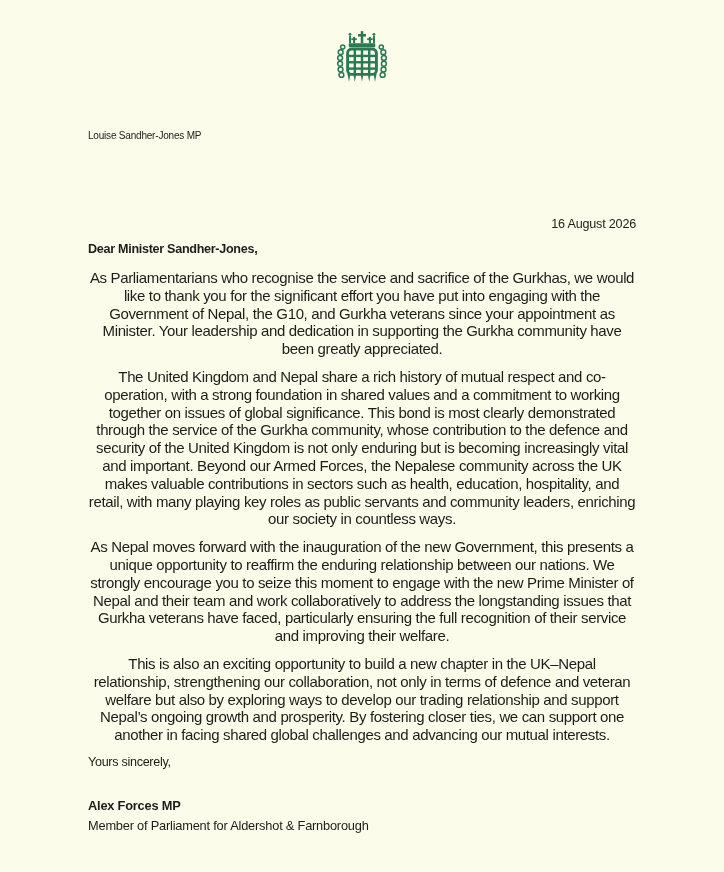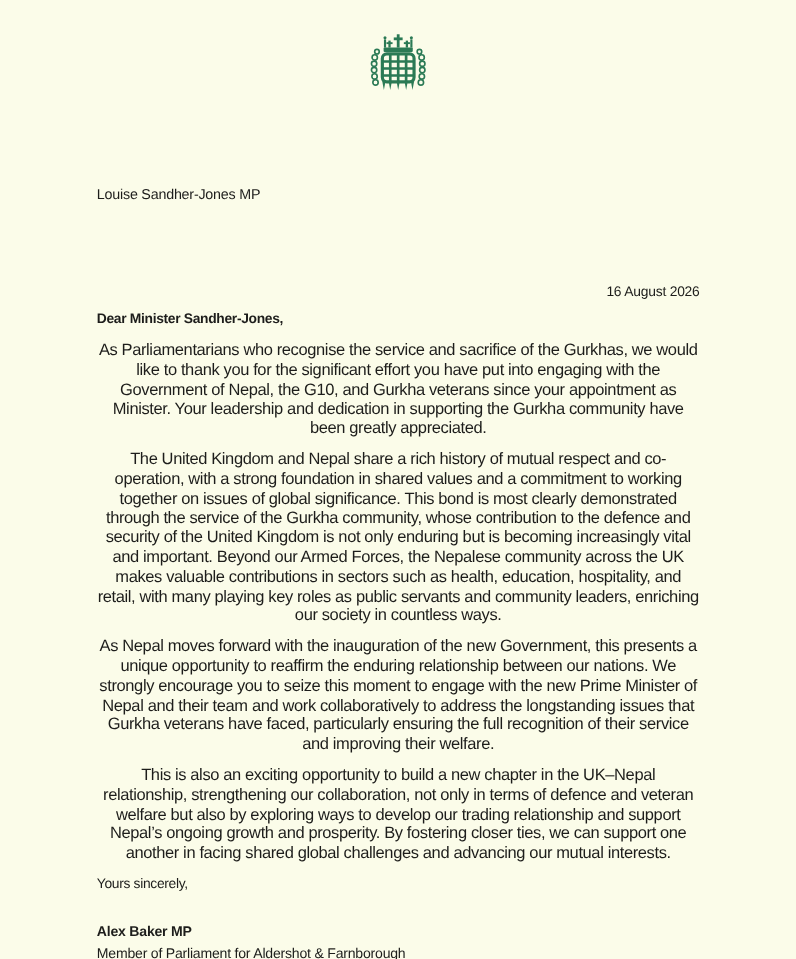--- a/index.html
+++ b/index.html
@@ -23,22 +23,22 @@
   .logo-wrap {
     text-align: center;
     height: 68px;
   }
   .logo-svg {
     width: 58px;
     height: 68px;
     display: inline-block;
   }
   .address {
-    margin-top: 69px;
-    font-size: 13px;
+    margin-top: 28px;
+    font-size: 10px;
     line-height: 20.5px;
     letter-spacing: -0.2px;
   }
   .date-line {
     margin-top: 69px;
     text-align: right;
     font-size: 12.6px;
     line-height: 17.8px;
     letter-spacing: -0.2px;
   }
@@ -140,17 +140,17 @@
 
   <p class="para">As Parliamentarians who recognise the service and sacrifice of the Gurkhas, we would like to thank you for the significant effort you have put into engaging with the Government of Nepal, the G10, and Gurkha veterans since your appointment as Minister. Your leadership and dedication in supporting the Gurkha community have been greatly appreciated.</p>
   <p class="para">The United Kingdom and Nepal share a rich history of mutual respect and co-operation, with a strong foundation in shared values and a commitment to working together on issues of global significance. This bond is most clearly demonstrated through the service of the Gurkha community, whose contribution to the defence and security of the United Kingdom is not only enduring but is becoming increasingly vital and important. Beyond our Armed Forces, the Nepalese community across the UK makes valuable contributions in sectors such as health, education, hospitality, and retail, with many playing key roles as public servants and community leaders, enriching our society in countless ways.</p>
   <p class="para">As Nepal moves forward with the inauguration of the new Government, this presents a unique opportunity to reaffirm the enduring relationship between our nations. We strongly encourage you to seize this moment to engage with the new Prime Minister of Nepal and their team and work collaboratively to address the longstanding issues that Gurkha veterans have faced, particularly ensuring the full recognition of their service and improving their welfare.</p>
   <p class="para">This is also an exciting opportunity to build a new chapter in the UK–Nepal
 relationship, strengthening our collaboration, not only in terms of defence and veteran welfare but also by exploring ways to develop our trading relationship and support Nepal’s ongoing growth and prosperity. By fostering closer ties, we can support one another in facing shared global challenges and advancing our mutual interests.</p>
 
   <div class="closing">Yours sincerely,</div>
 
   <div class="signature">
-    <div class="sig-name">Alex Baker MP</div>
+    <div class="sig-name">Alex Forces MP</div>
     <div>Member of Parliament for Aldershot &amp; Farnborough</div>
   </div>
 
 </div>
 
 </body></html>

